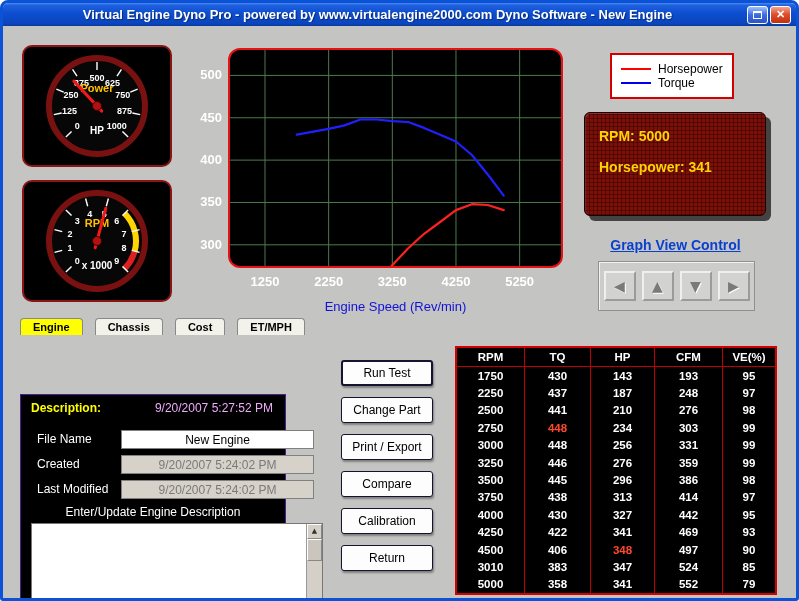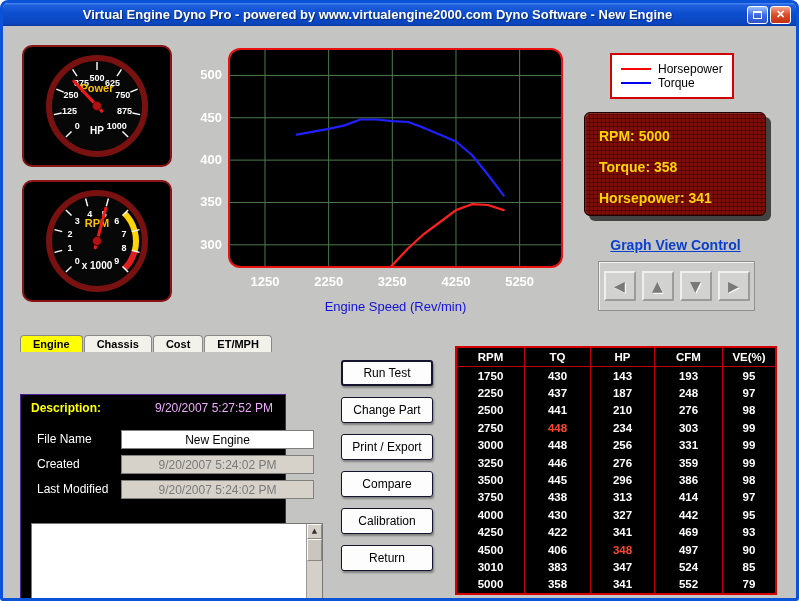--- a/index.html
+++ b/index.html
@@ -63,21 +63,21 @@
   #arrow-panel { position: absolute; left: 595px; top: 235px; width: 157px; height: 50px;
                  background: #CCCCCA; border: 1px solid #909090;
                  box-shadow: inset 1px 1px 0 #F2F2F2; display: flex; align-items: center;
                  justify-content: center; gap: 6px; }
   .arrow-btn { width: 32px; height: 30px; background: #D2D2D0; border: 2px outset #EFEFEF;
                display: flex; align-items: center; justify-content: center;
                font-family: "DejaVu Sans", "Liberation Sans", sans-serif;
                font-size: 14px; color: #7A7A7A; text-shadow: 1px 1px 0 #fff; cursor: default; }
 
   
-  #tabs { position: absolute; left: 17px; top: 309px; height: 17px; display: flex; gap: 1px; }
+  #tabs { position: absolute; left: 17px; top: 292px; height: 17px; display: flex; gap: 12px; }
   .tab { height: 17px; line-height: 16px; padding: 0 12px; background: #F2F1EA; border: 1px solid #888;
          border-bottom: none; border-radius: 4px 4px 0 0; font-size: 11px; font-weight: bold;
          color: #000; cursor: default; }
   .tab.active { background: #FFFF00; }
 
   
   .file-panel { position: absolute; left: 17px; top: 320px; width: 266px; height: 250px;
                 background: #000; border: 1px solid #4c1d95; margin-top: 48px; }
   .desc-label { position: absolute; left: 10px; top: 6px; color: #FFFF00; font-size: 12px; font-weight: bold; }
   .desc-time  { position: absolute; right: 12px; top: 6px; color: #f0abfc; font-size: 12px; }
@@ -231,21 +231,20 @@
           <span class="legend-label">Horsepower</span>
         </div>
         <div class="legend-row">
           <span class="legend-swatch" style="background: rgb(0, 0, 238);"></span>
           <span class="legend-label">Torque</span>
         </div>
       </div>
 
     <div id="readout">
         <div class="readout-line">RPM: 5000</div>
-        <div class="readout-line">Torque: 358</div>
         <div class="readout-line">Horsepower: 341</div>
       </div>
 
     <div class="gvc-title">Graph View Control</div>
     <div id="arrow-panel">
         <div class="arrow-btn">◀</div>
         <div class="arrow-btn">▲</div>
         <div class="arrow-btn">▼</div>
         <div class="arrow-btn">▶</div>
       </div>
@@ -267,20 +266,21 @@
       </div>
       <div class="frow" style="top:60px">
         <span class="flabel">Created</span>
         <input class="finput disabled" value="9/20/2007 5:24:02 PM" style="">
       </div>
       <div class="frow" style="top:85px">
         <span class="flabel">Last Modified</span>
         <input class="finput disabled" value="9/20/2007 5:24:02 PM" style="">
       </div>
 
+      <div class="desc-prompt">Enter/Update Engine Description</div>
 
       <div class="desc-box">
         <span></span>
         <div class="sb">
           <div class="sb-btn top">
             <span>▲</span>
           </div>
           <div class="sb-thumb"></div>
           <div class="sb-btn bottom">
             <span>▼</span>

